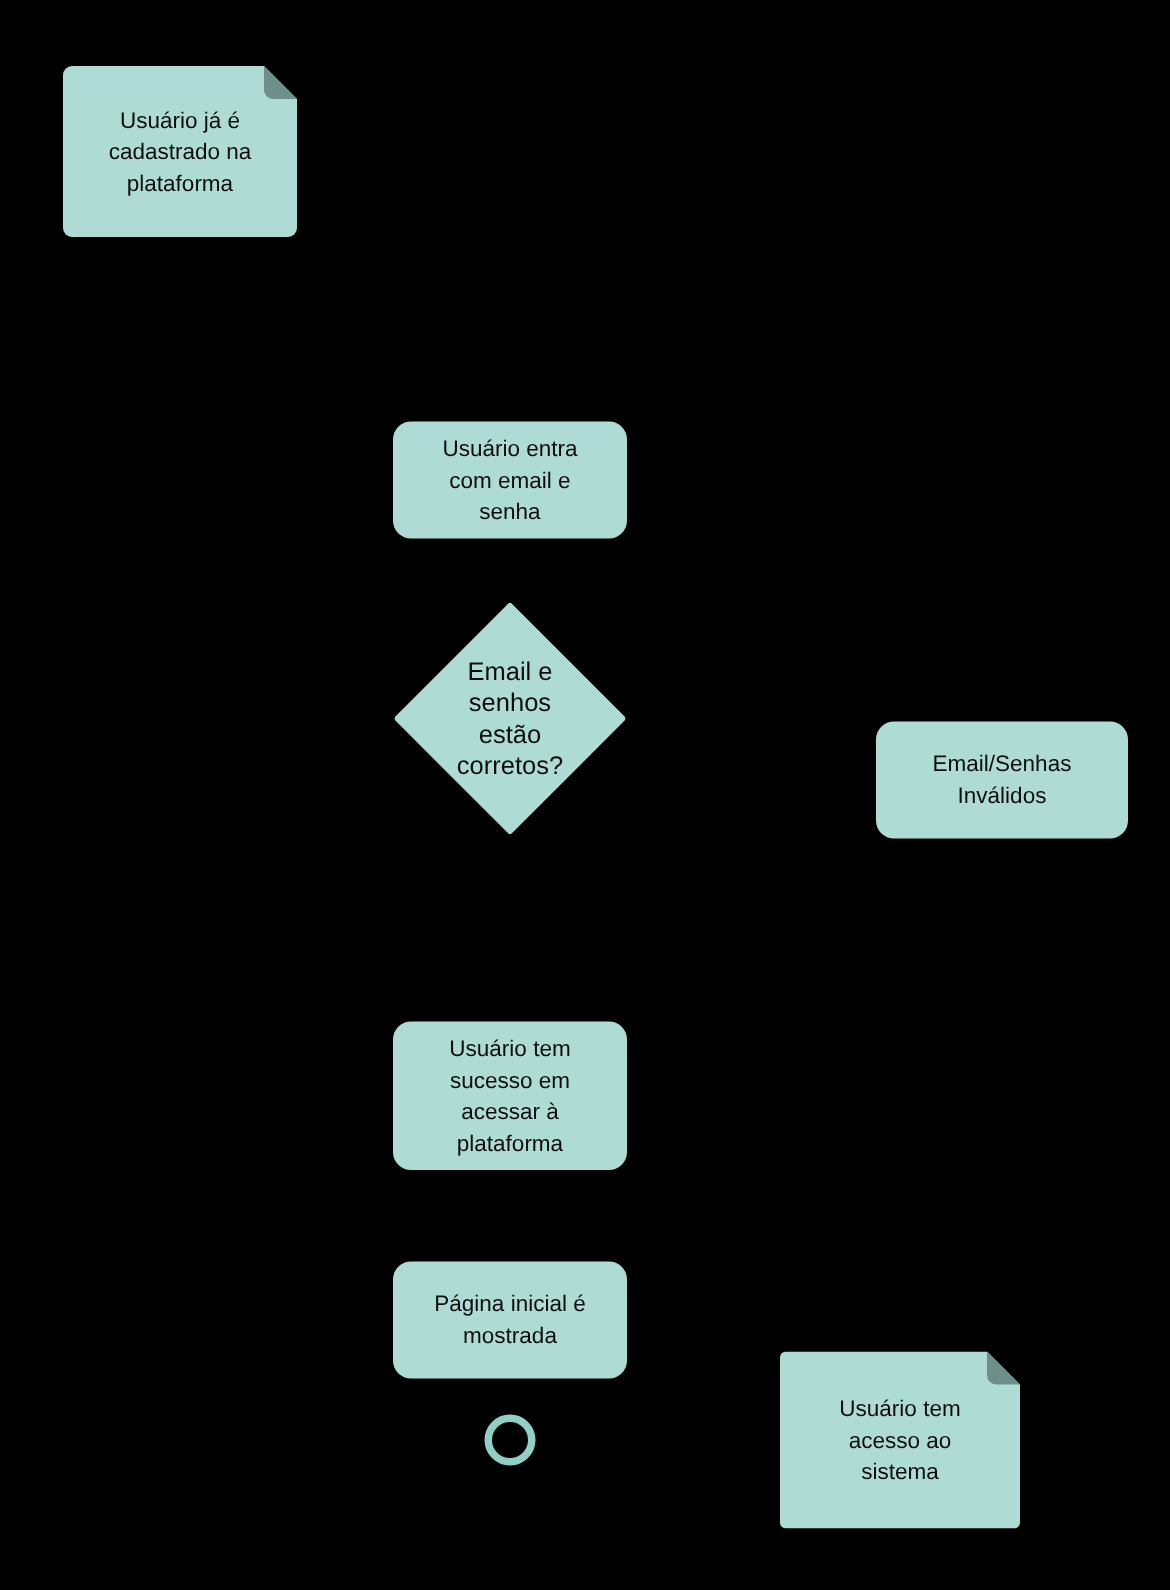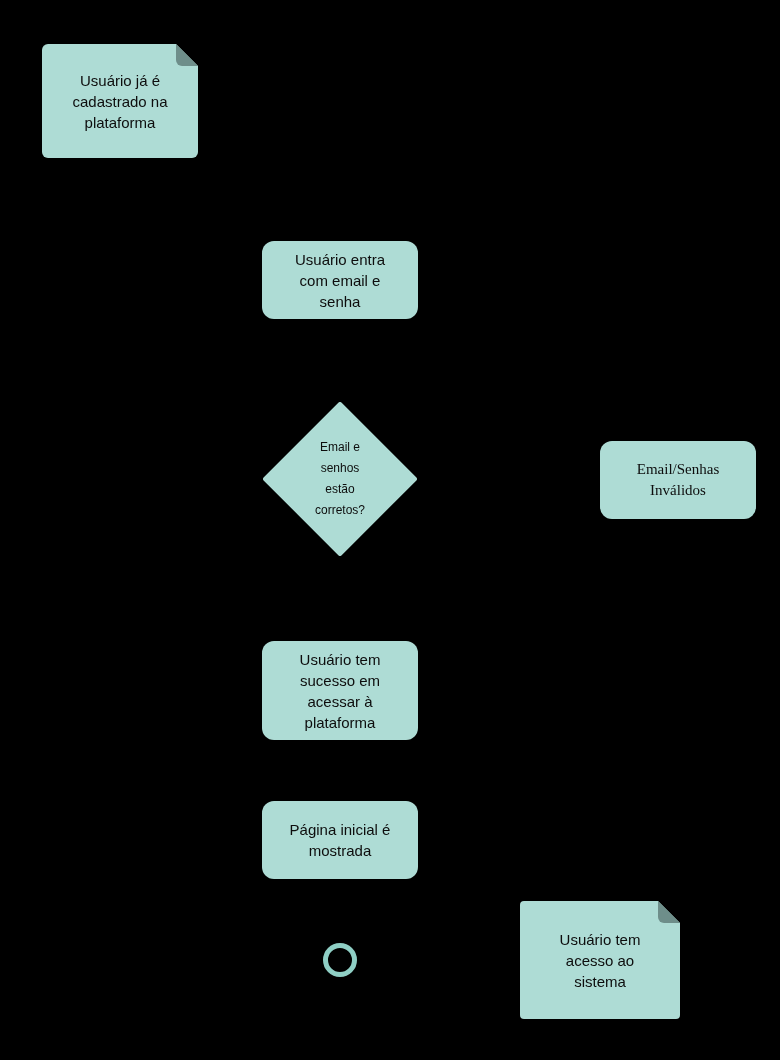--- a/index.html
+++ b/index.html
@@ -30,20 +30,21 @@
     color: #0d0d0d;
     font-size: 15px;
     line-height: 21px;
     white-space: pre-line;
   }
 
   
   .process {
     background: #aedcd5;
     border-radius: 12px;
+    margin-top: 40px;
   }
 
   
   .note {
     position: absolute;
   }
   .note .note-body {
     position: absolute;
     inset: 0;
     display: flex;
@@ -73,21 +74,21 @@
     display: block;
   }
   .decision .decision-label {
     position: absolute;
     inset: 0;
     display: flex;
     align-items: center;
     justify-content: center;
     text-align: center;
     color: #0d0d0d;
-    font-size: 12px;
+    font-size: 17px;
     line-height: 21px;
     white-space: pre-line;
   }
 
   
   .end-node {
     position: absolute;
     box-sizing: border-box;
     border-radius: 50%;
     border: 5px solid #8fcfc5;
@@ -140,21 +141,21 @@
   <div class="decision" style="left:263px; top:402px; width:154px; height:154px;">
     <svg viewBox="0 0 154 154" xmlns="http://www.w3.org/2000/svg">
       <path d="M77 2 L152 77 L77 152 L2 77 Z" fill="#aedcd5" stroke="#aedcd5" stroke-width="4" stroke-linejoin="round"></path>
     </svg>
     <div class="decision-label">Email e
 senhos
 estão
 corretos?</div>
   </div>
 
-  <div class="node process" style="left:600px; top:441px; width:156px; height:78px;font-family:Liberation Serif, serif;">
+  <div class="node process" style="left:584px; top:441px; width:168px; height:78px;">
     <span>Email/Senhas
 Inválidos</span>
   </div>
 
   <div class="node process" style="left:262px; top:641px; width:156px; height:99px;">
     <span>Usuário  tem
 sucesso em
 acessar à
 plataforma</span>
   </div>

